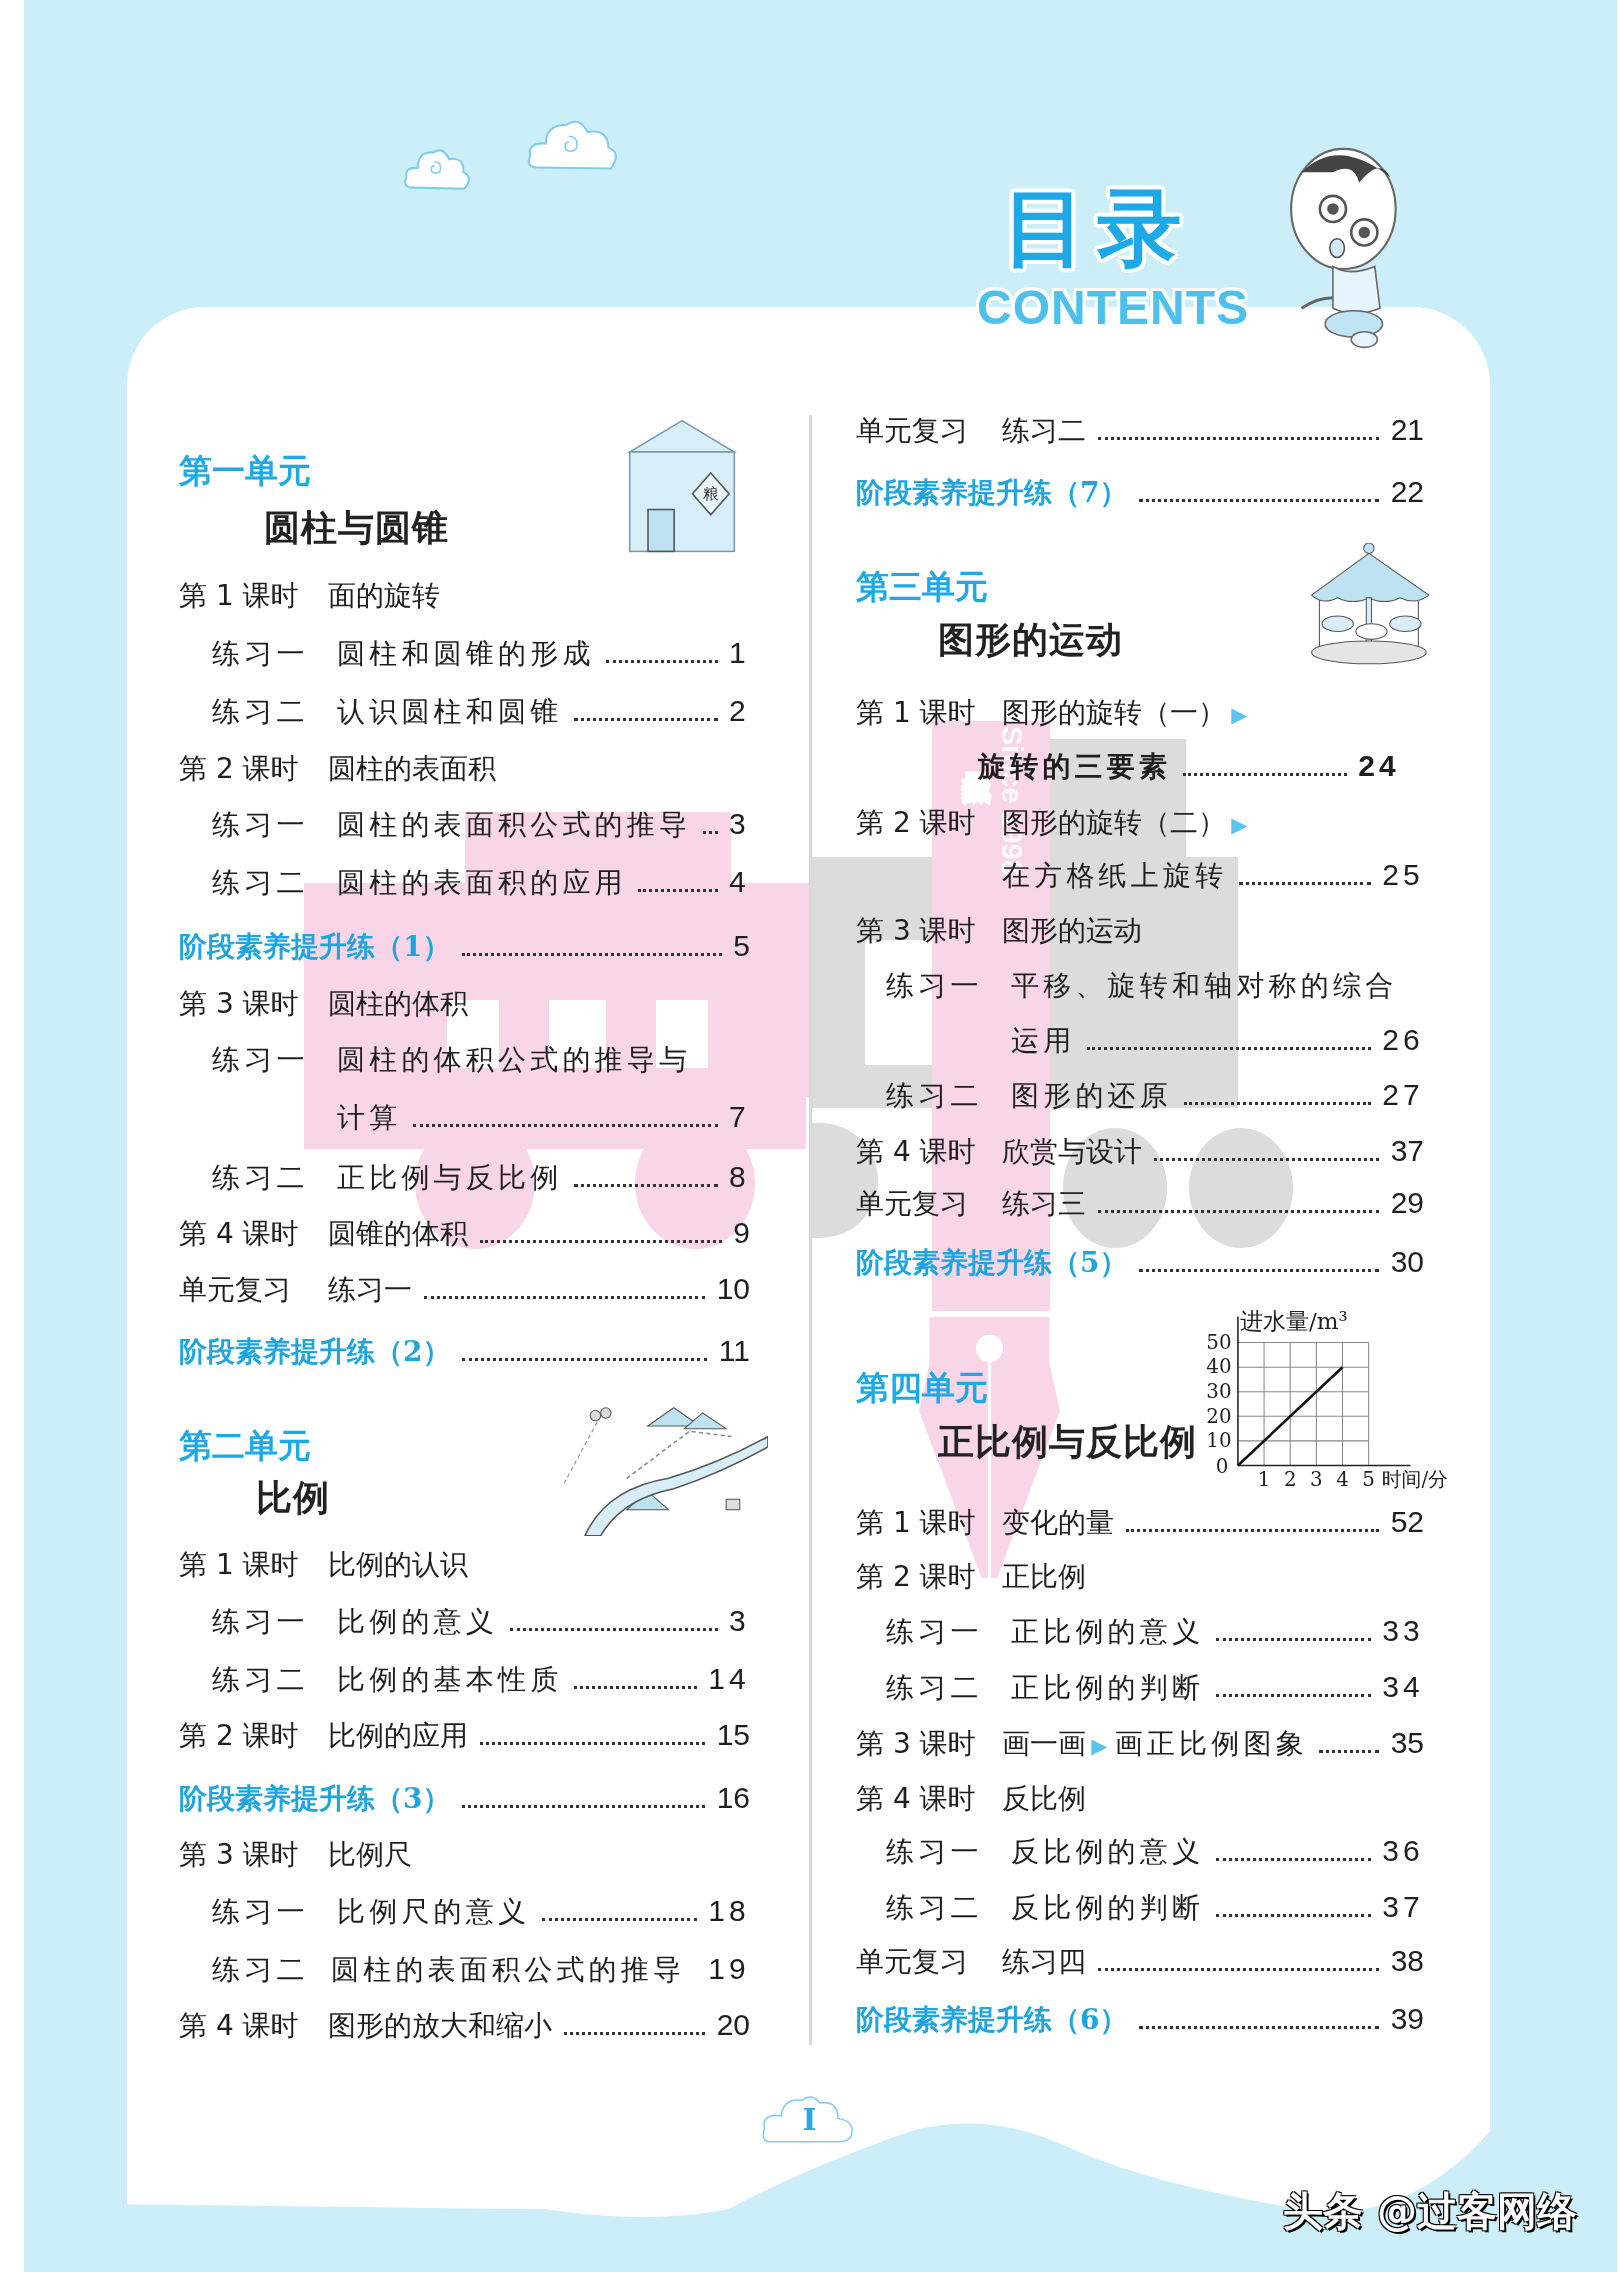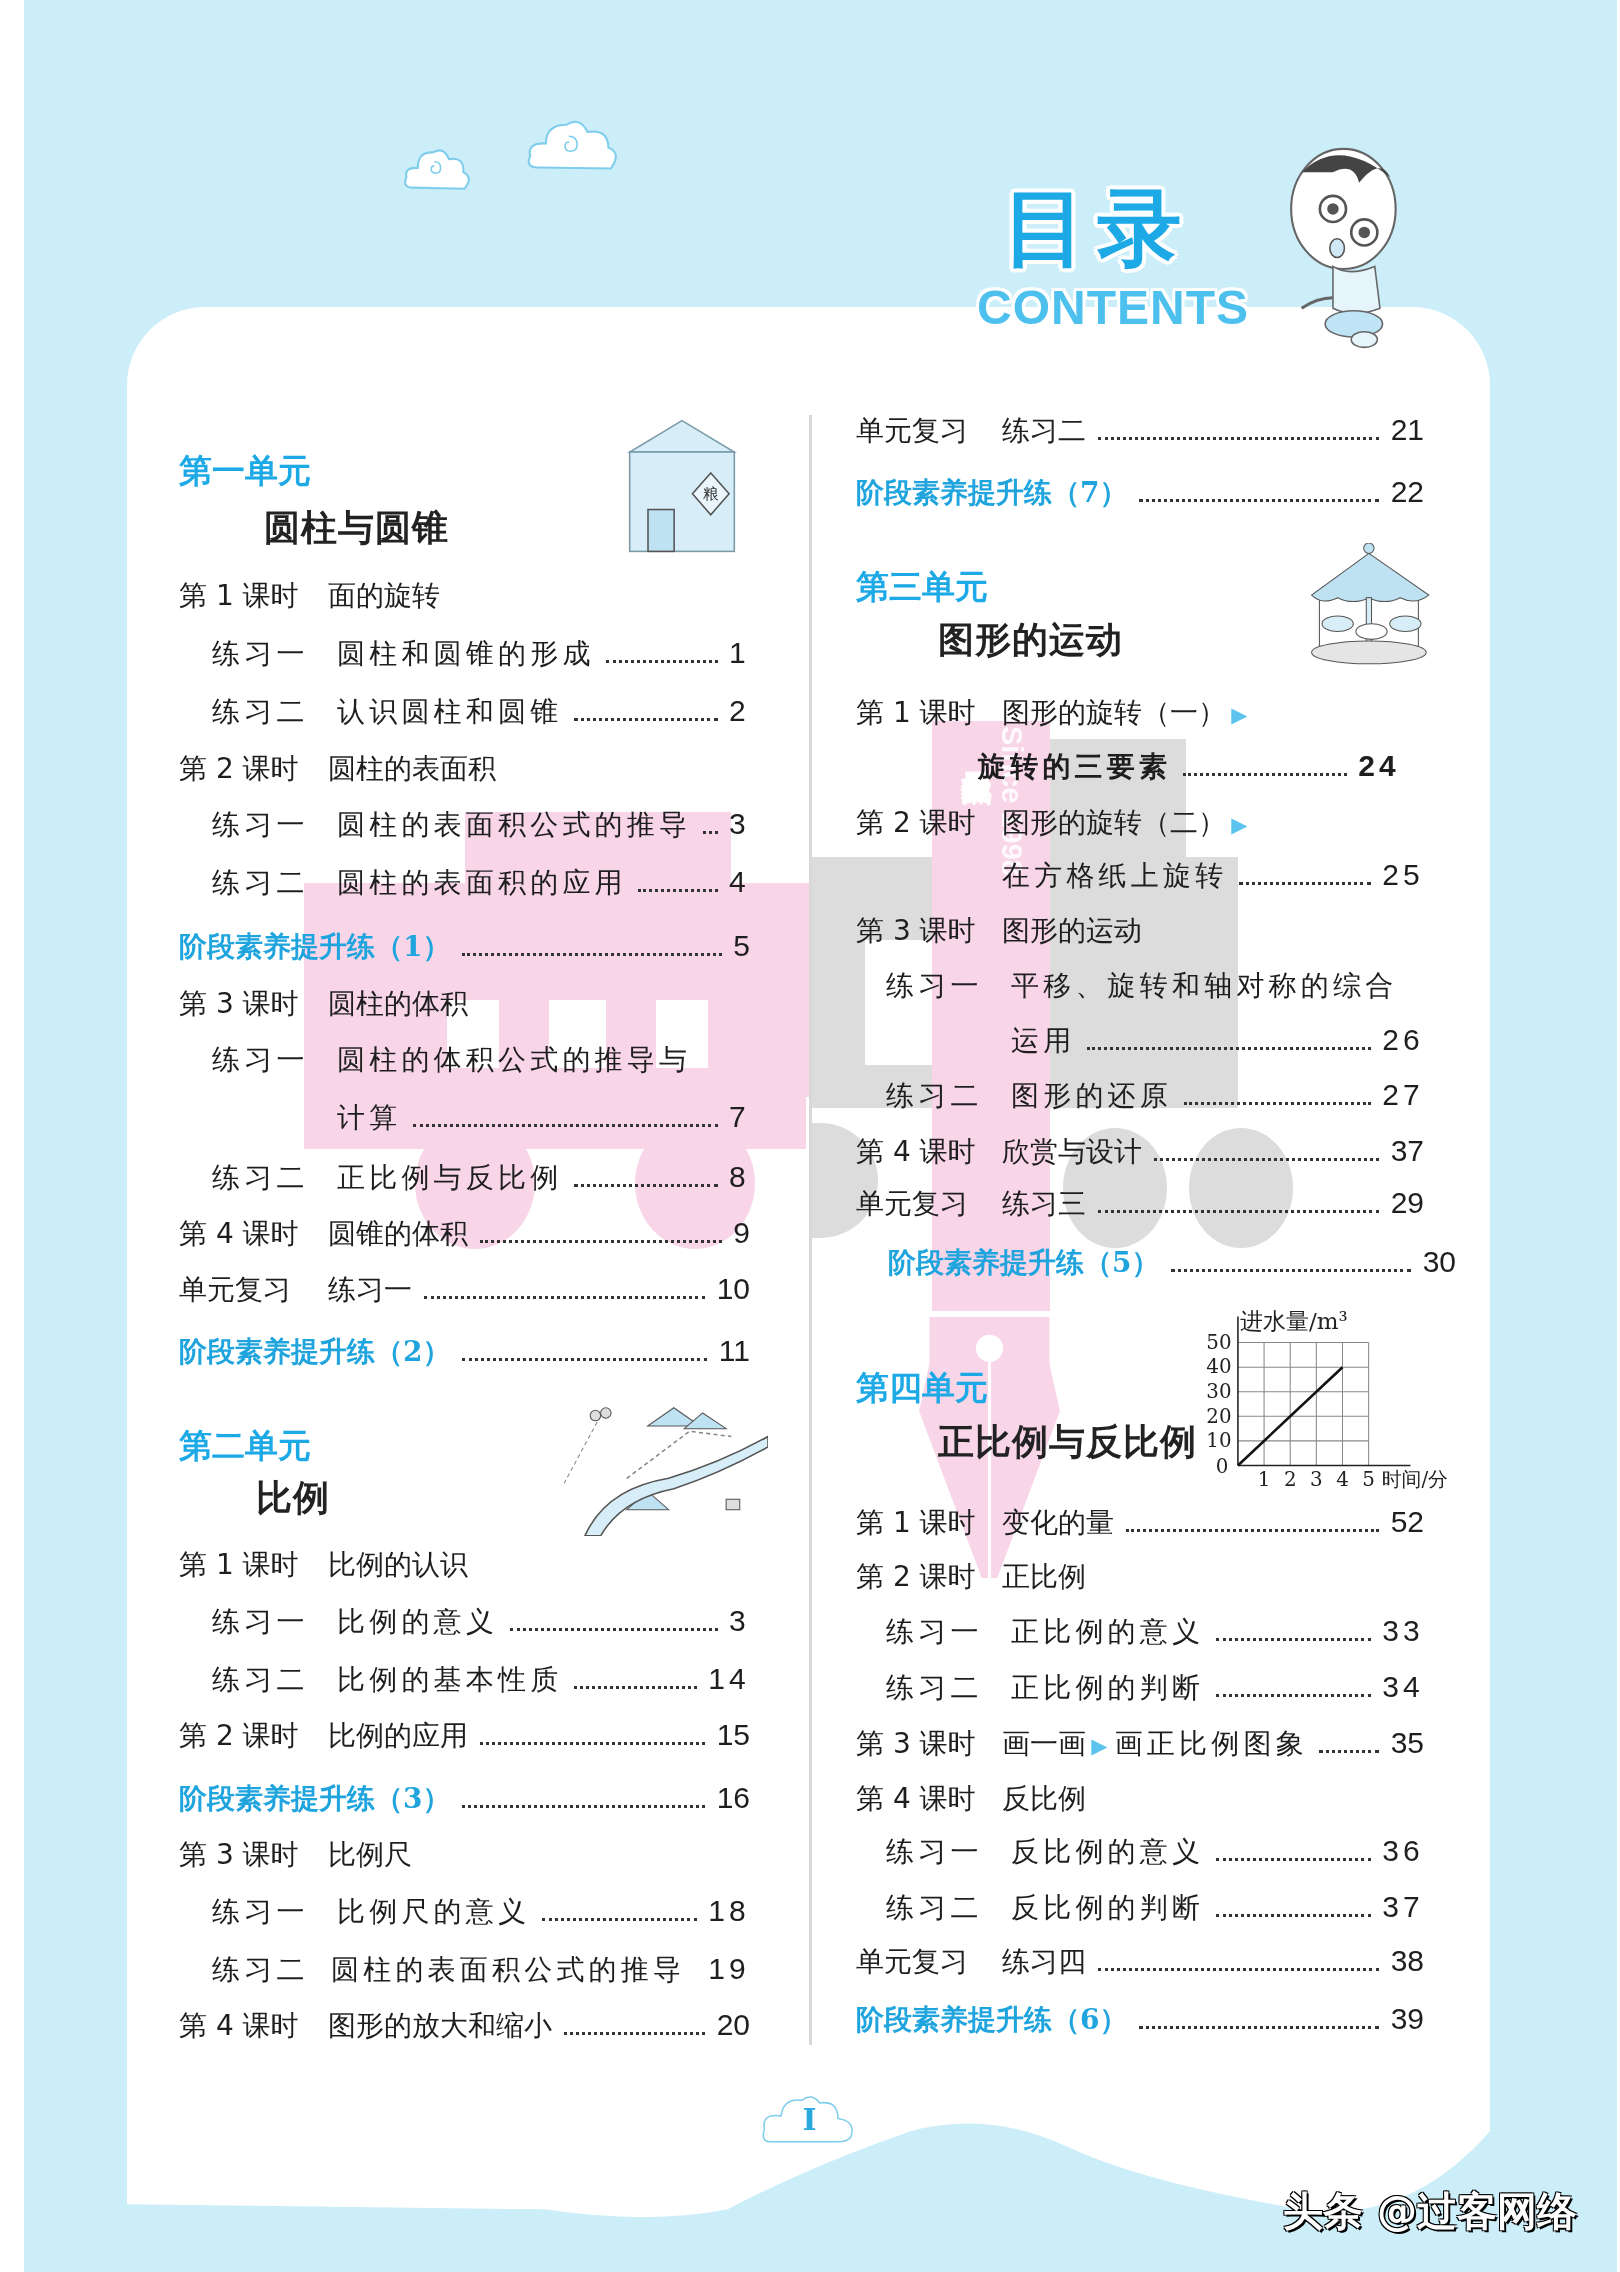--- a/index.html
+++ b/index.html
@@ -355,21 +355,21 @@
   <span class="name">欣赏与设计</span>
   <span class="dots"></span>
   <span class="page">37</span>
 </div>
 <div class="row" style="left:856px;top:1185px;width:568px;">
   <span class="lesson" style="width:146px">单元复习</span>
   <span class="name">练习三</span>
   <span class="dots"></span>
   <span class="page">29</span>
 </div>
-<div class="row" style="left:856px;top:1244px;width:568px;margin-left:32px;">
+<div class="row" style="left:856px;top:1244px;width:568px;">
   <span class="name blue">阶段素养提升练（5）</span>
   <span class="dots"></span>
   <span class="page">30</span>
 </div>
 <div class="row" style="left:856px;top:1504px;width:568px;">
   <span class="lesson" style="width:146px">第 1 课时</span>
   <span class="name">变化的量</span>
   <span class="dots"></span>
   <span class="page">52</span>
 </div>

